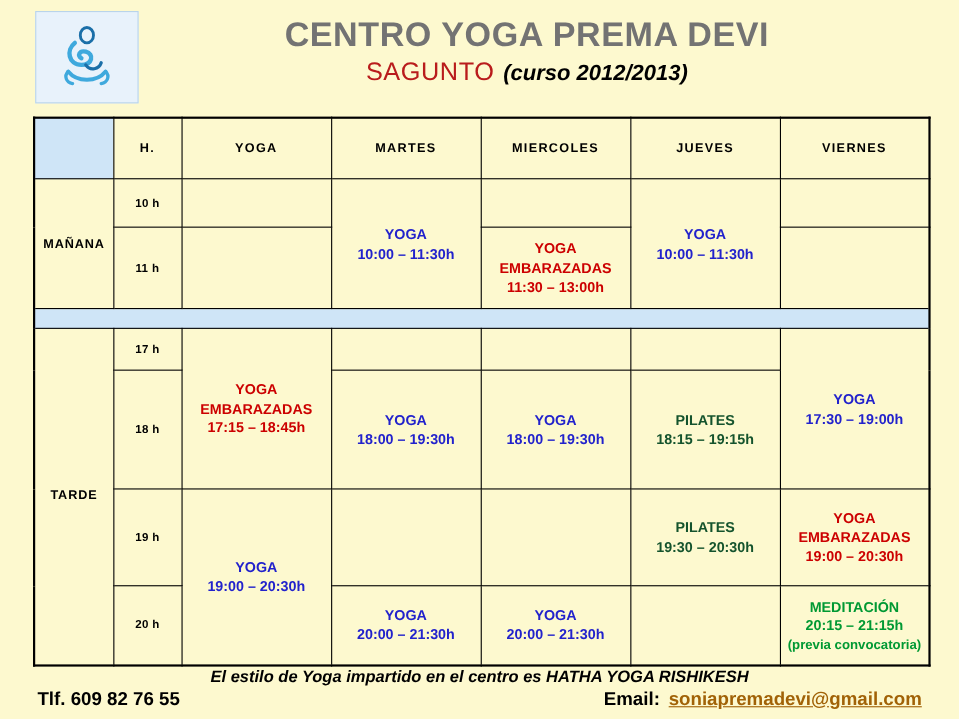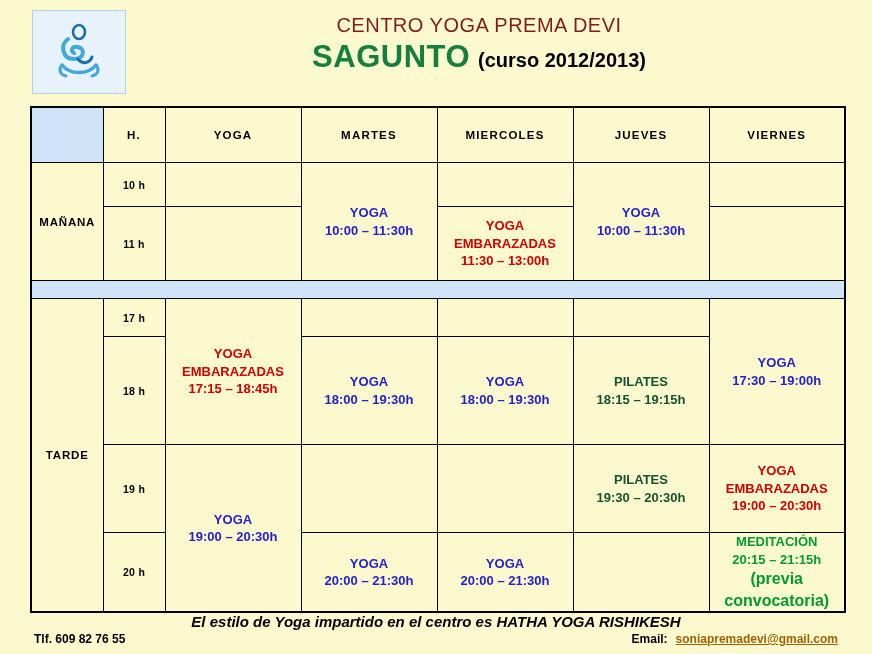--- a/index.html
+++ b/index.html
@@ -39,38 +39,39 @@
     justify-content: center;
     flex: none;
   }
   .title-wrap {
     flex: 1;
     text-align: center;
     padding-right: 40px;
     padding-top: 6px;
   }
   .title-main {
-    font-size: 20px;
-    font-weight: normal;
-    color: #7f1d1d;
+    font-size: 31px;
+    font-weight: bold;
+    color: #737373;
     letter-spacing: 0.5px;
     line-height: 1.15;
   }
   .title-sub-line {
     line-height: 1.15;
     margin-top: 2px;
   }
   .title-sub {
-    font-size: 31px;
-    font-weight: bold;
-    color: #15803d;
+    font-size: 23px;
+    font-weight: normal;
+    color: #b91c1c;
     letter-spacing: 0.5px;
   }
   .title-course {
     font-size: 20px;
+    font-style: italic;
     font-weight: bold;
     color: #000;
     margin-left: 8px;
   }
 
   
   .table-wrap {
     margin: 8px 30px 0 30px;
   }
   table.schedule {
@@ -118,21 +119,21 @@
   }
   .cls {
     line-height: 1.35;
     font-size: 13px;
     font-weight: bold;
   }
   .cls .nm { display: block; }
   .cls .tm { display: block; }
   .cls .note {
     display: block;
-    font-size: 16px;
+    font-size: 12px;
     font-weight: bold;
   }
   .c-blue   { color: #2222cc; }
   .c-red    { color: #cc0000; }
   .c-purple { color: #14532d; }
   .c-green  { color: #009933; }
 
   .r-10 { height: 44px; }
   .r-11 { height: 74px; }
   .r-17 { height: 38px; }
@@ -155,21 +156,21 @@
     font-weight: bold;
     color: #000;
     margin-bottom: 2px;
     margin-top: 0;
   }
   .footer-contact {
     display: flex;
     align-items: baseline;
     justify-content: space-between;
     padding: 0 34px 8px 34px;
-    font-size: 12px;
+    font-size: 17px;
     font-weight: bold;
   }
   .footer-contact .email-group {
     display: flex;
     align-items: flex-end;
     gap: 8px;
   }
   .email-link {
     color: #a16207;
     text-decoration: underline;

